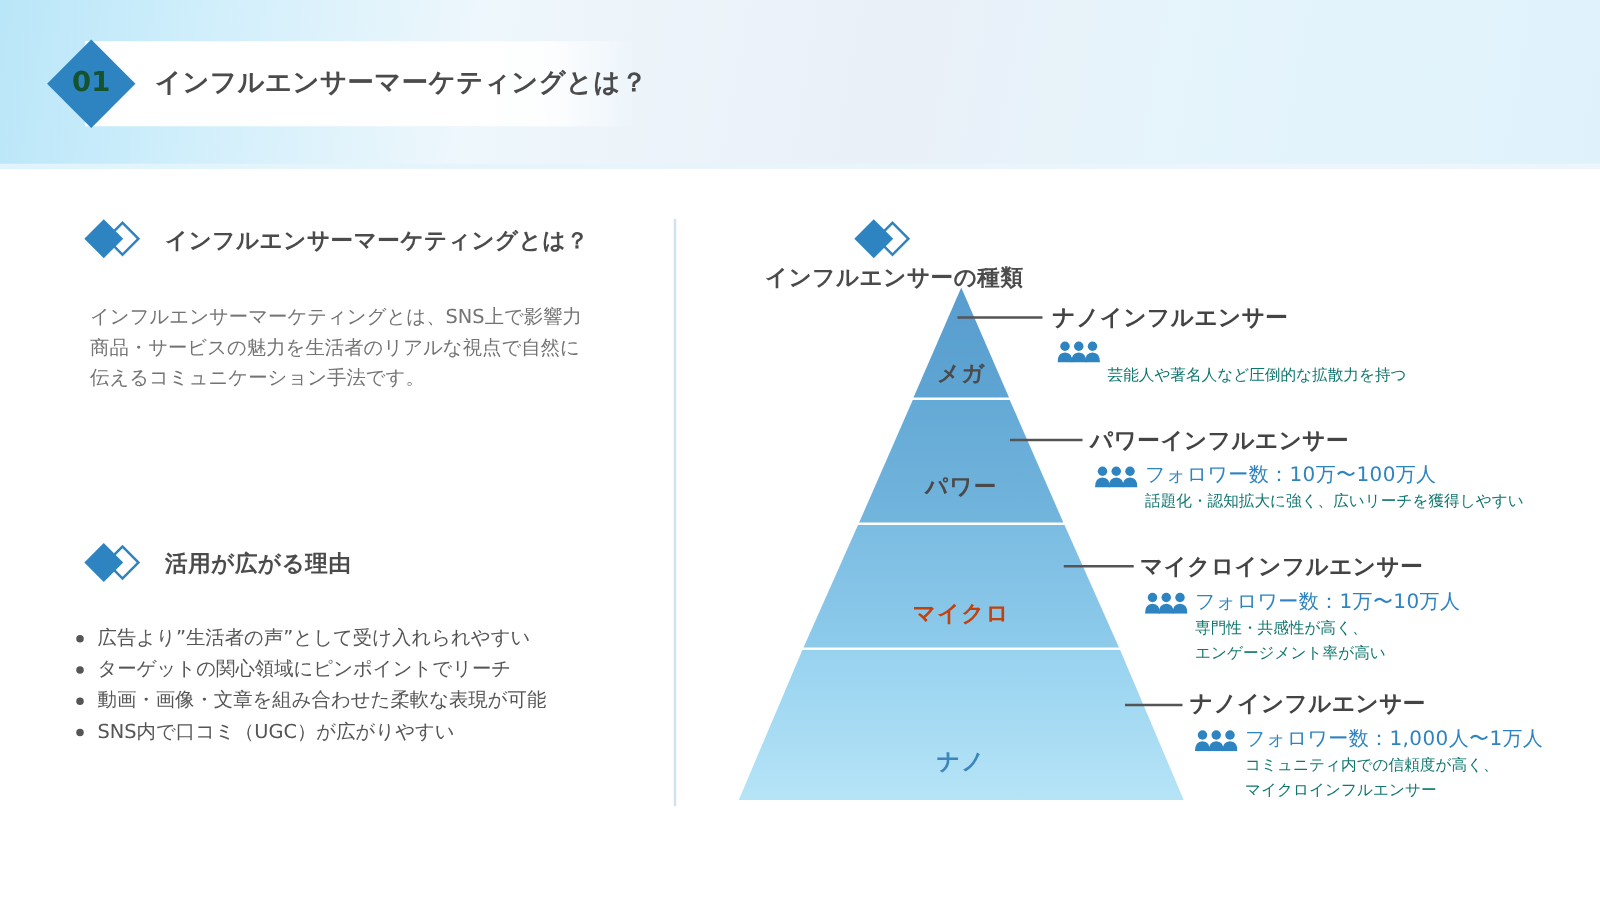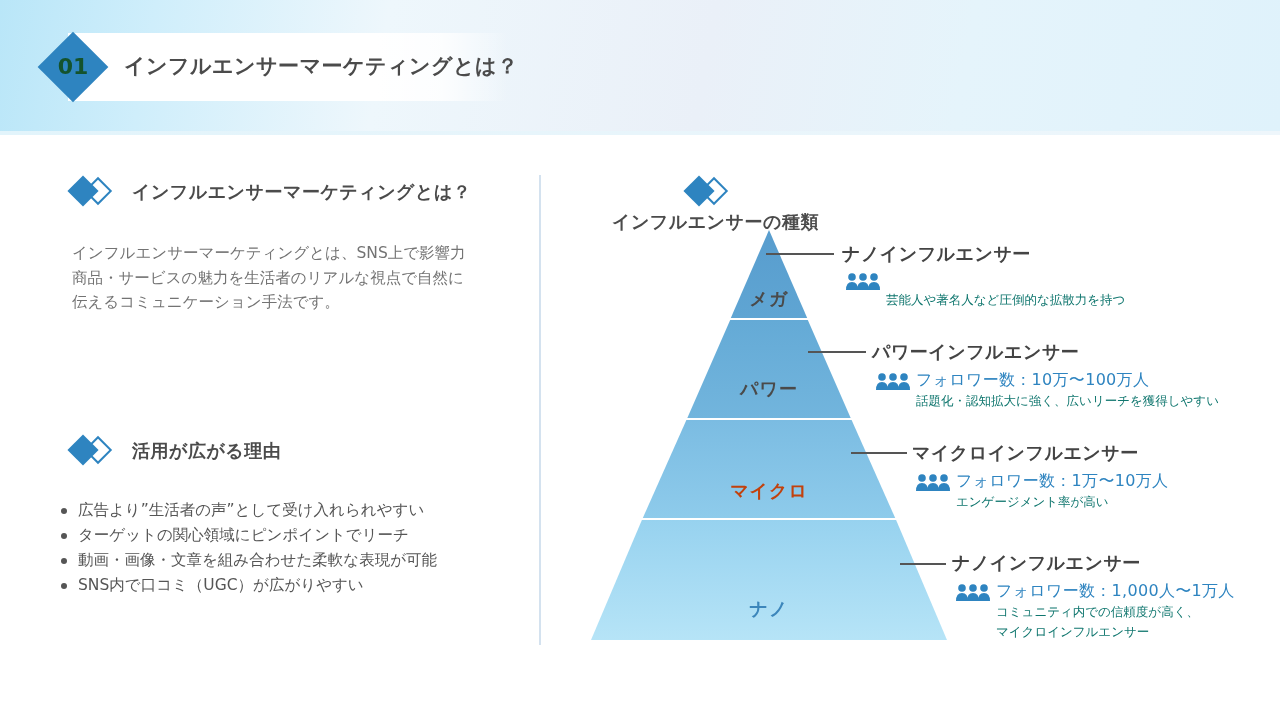--- a/index.html
+++ b/index.html
@@ -203,20 +203,21 @@
     <svg class="people-icon" viewBox="0 0 34 18">
       <circle cx="6" cy="5" r="3.8" fill="#2e84c0"></circle>
         <path d="M0 18 Q0 10 6 10 Q12 10 12 18Z" fill="#2e84c0"></path>
       <circle cx="17" cy="5" r="3.8" fill="#2e84c0"></circle>
         <path d="M11 18 Q11 10 17 10 Q23 10 23 18Z" fill="#2e84c0"></path>
       <circle cx="28" cy="5" r="3.8" fill="#2e84c0"></circle>
         <path d="M22 18 Q22 10 28 10 Q34 10 34 18Z" fill="#2e84c0"></path>
     </svg>
     <div class="follower-text">フォロワー数：1万〜10万人</div>
   </div>
+  <div class="type-desc">専門性・共感性が高く、</div>
   <div class="type-desc">エンゲージメント率が高い</div>
 </div>
 
 <div class="type-block" style="left:952px; top:551px;">
   <div class="type-name">ナノインフルエンサー</div>
   <div class="follower-row">
     <svg class="people-icon" viewBox="0 0 34 18">
       <circle cx="6" cy="5" r="3.8" fill="#2e84c0"></circle>
         <path d="M0 18 Q0 10 6 10 Q12 10 12 18Z" fill="#2e84c0"></path>
       <circle cx="17" cy="5" r="3.8" fill="#2e84c0"></circle>

